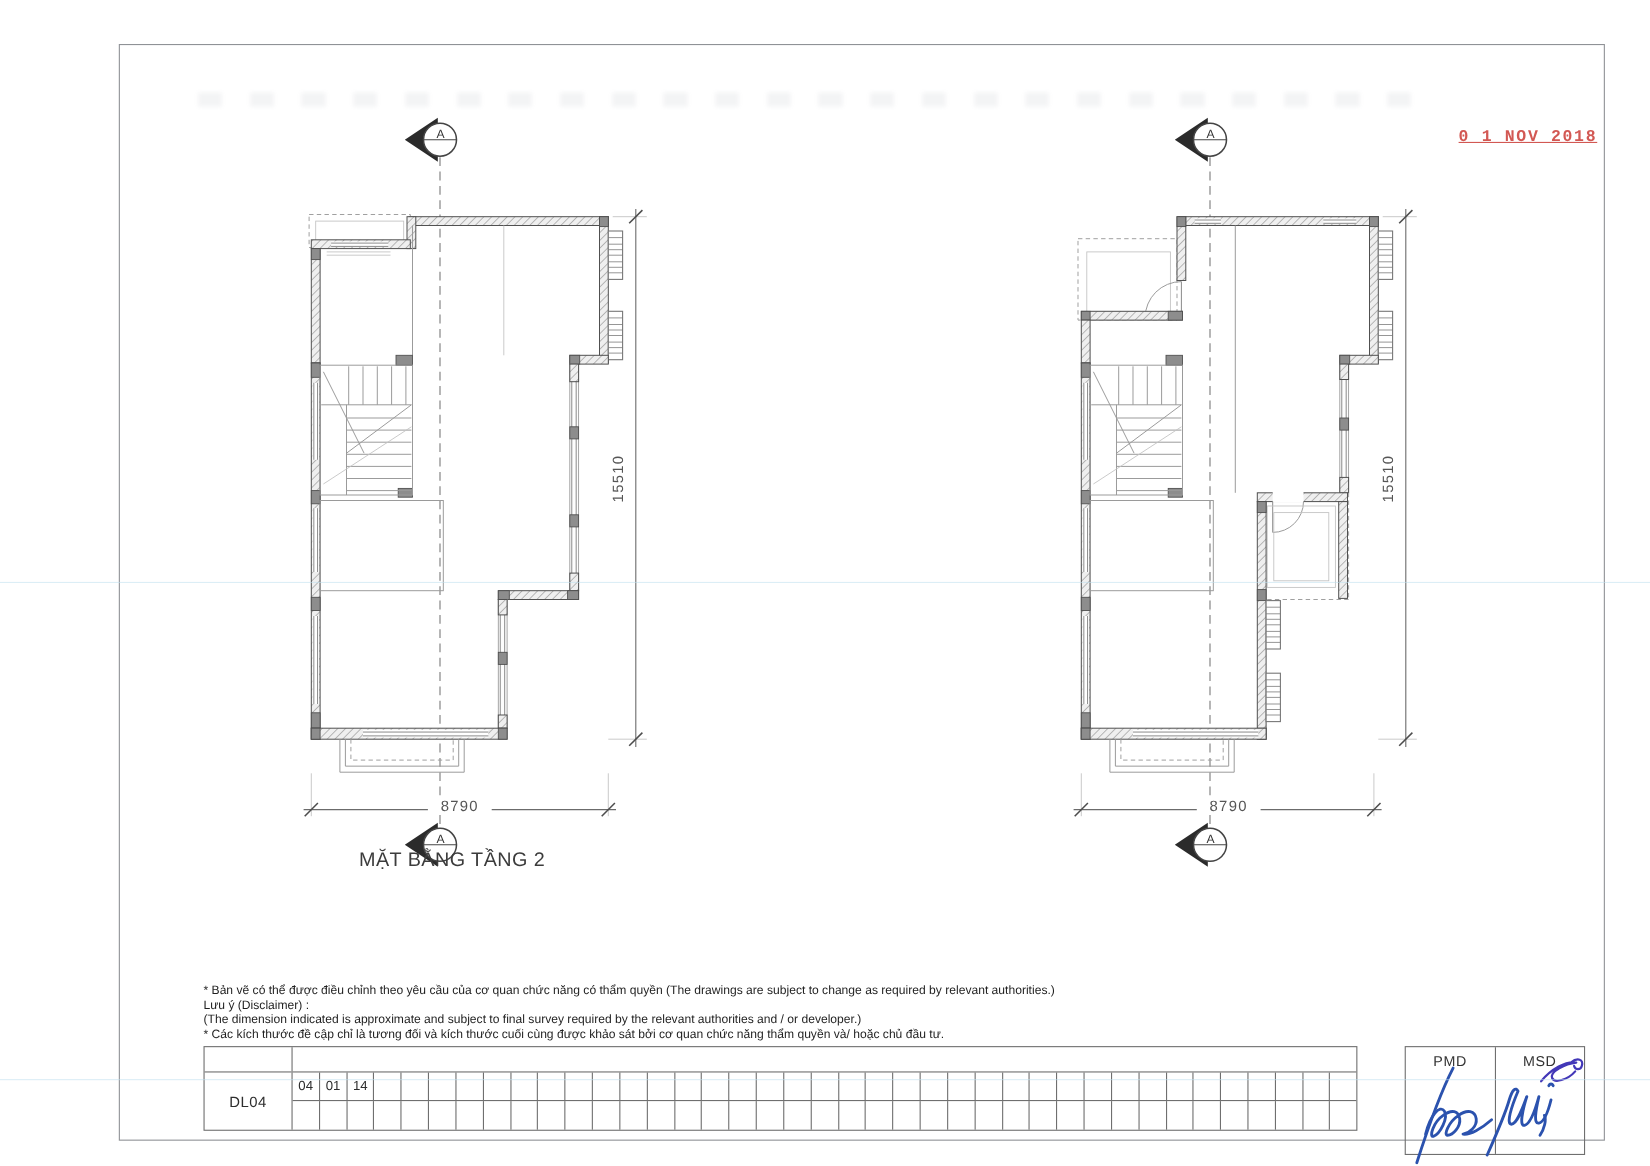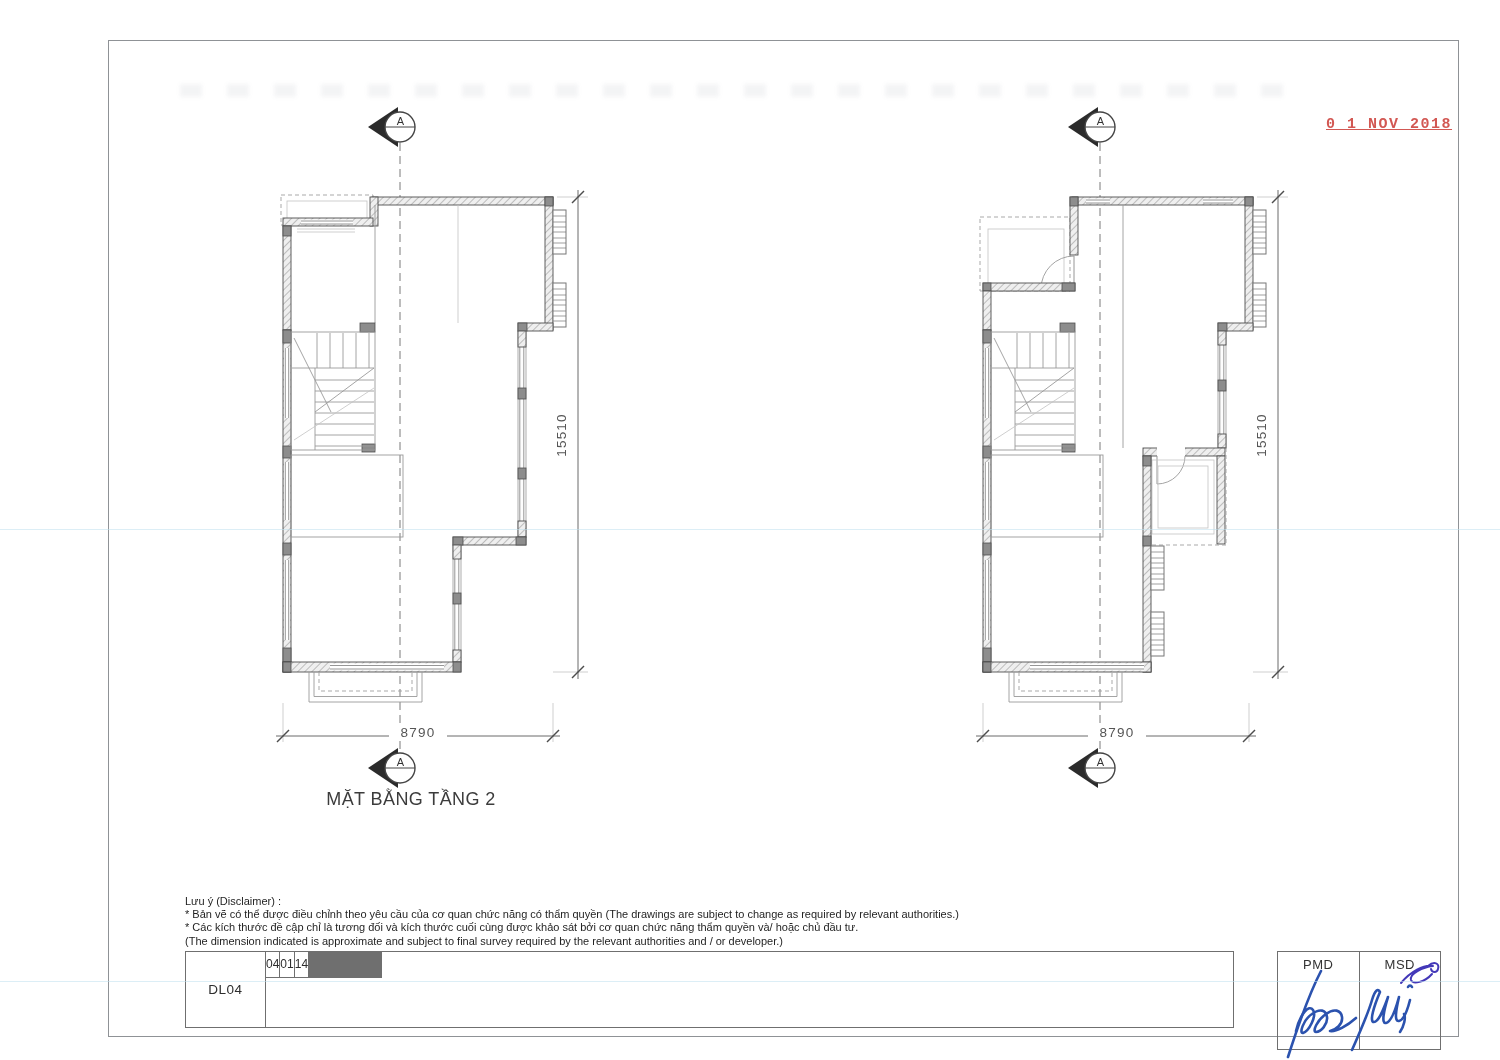--- a/index.html
+++ b/index.html
@@ -39,25 +39,25 @@
 
   .plan-title{position:absolute;width:300px;text-align:center;z-index:5;
        color:#3c3c3c;font-size:18px;line-height:21.5px;letter-spacing:.4px;}
   .plan-title .vi{white-space:nowrap;}
 
   .disclaimer{position:absolute;left:185px;top:895px;z-index:5;color:#1f1f1f;
        font-size:11px;line-height:13.2px;white-space:nowrap;}
 
   .rev-table{position:absolute;left:185px;top:951px;width:1049px;height:77px;z-index:5;
        border:1px solid #6f6f6f;display:flex;box-sizing:border-box;background:transparent;}
-  .rt-col1{width:80px;border-right:1px solid #6f6f6f;display:flex;flex-direction:row;box-sizing:border-box;}
+  .rt-col1{width:80px;border-right:1px solid #6f6f6f;display:flex;flex-direction:column;box-sizing:border-box;}
   .rt-c1-top{height:22px;border-bottom:1px solid #6f6f6f;}
   .rt-c1-code{flex:1;display:flex;align-items:center;justify-content:center;
        font-size:13.5px;color:#2e2e2e;letter-spacing:.5px;}
-  .rt-main{flex:1;display:flex;flex-direction:row;}
+  .rt-main{flex:1;display:flex;flex-direction:column;}
   .rt-header{height:22px;border-bottom:1px solid #6f6f6f;}
   .rt-row{display:flex;height:26px;box-sizing:border-box;}
   .rt-row-1{border-bottom:1px solid #6f6f6f;}
   .rt-cell{flex:1;border-right:1px solid #6f6f6f;box-sizing:border-box;
        font-size:12px;color:#2e2e2e;text-align:center;line-height:25px;}
   .rt-cell:last-child{border-right:none;}
 
   .approval{position:absolute;left:1277px;top:951px;width:164px;height:99px;z-index:5;
        border:1px solid #6f6f6f;display:flex;box-sizing:border-box;}
   .ap-cell{flex:1;box-sizing:border-box;text-align:center;padding-top:5px;
@@ -326,31 +326,31 @@
       <line class="tx" x1="1249" y1="703" x2="1249" y2="742"></line>
       <line class="dim" x1="976" y1="736" x2="1256" y2="736"></line>
       <line class="tick" x1="977" y1="742" x2="989" y2="730"></line>
       <line class="tick" x1="1243" y1="742" x2="1255" y2="730"></line>
       <rect x="1088" y="724" width="58" height="15" fill="#fff"></rect>
       <text class="dimt" x="1117" y="737" text-anchor="middle">8790</text>
     </g>
   </g>
 </svg>
 
-<div class="plan-title" style="left:261px;top:789px;">
+<div class="plan-title" style="left:261px;top:771px;">
   <div class="vi">MẶT BẰNG TẦNG 2</div>
 </div>
 <div class="plan-title" style="left:963px;top:789px;">
 </div>
 
 <div class="disclaimer">
+  <div>* Bản vẽ có thể được điều chỉnh theo yêu cầu của cơ quan chức năng có thẩm quyền (The drawings are subject to change as required by relevant authorities.)</div>
   <div>Lưu ý (Disclaimer) :</div>
-  <div>* Bản vẽ có thể được điều chỉnh theo yêu cầu của cơ quan chức năng có thẩm quyền (The drawings are subject to change as required by relevant authorities.)</div>
+  <div>(The dimension indicated is approximate and subject to final survey required by the relevant authorities and / or developer.)</div>
   <div>* Các kích thước đề cập chỉ là tương đối và kích thước cuối cùng được khảo sát bởi cơ quan chức năng thẩm quyền và/ hoặc chủ đầu tư.</div>
-  <div>(The dimension indicated is approximate and subject to final survey required by the relevant authorities and / or developer.)</div>
 </div>
 
 <div class="rev-table">
   <div class="rt-col1">
     <div class="rt-c1-top"></div>
     <div class="rt-c1-code">DL04</div>
   </div>
   <div class="rt-main">
     <div class="rt-header"></div>
     <div class="rt-row rt-row-1">

